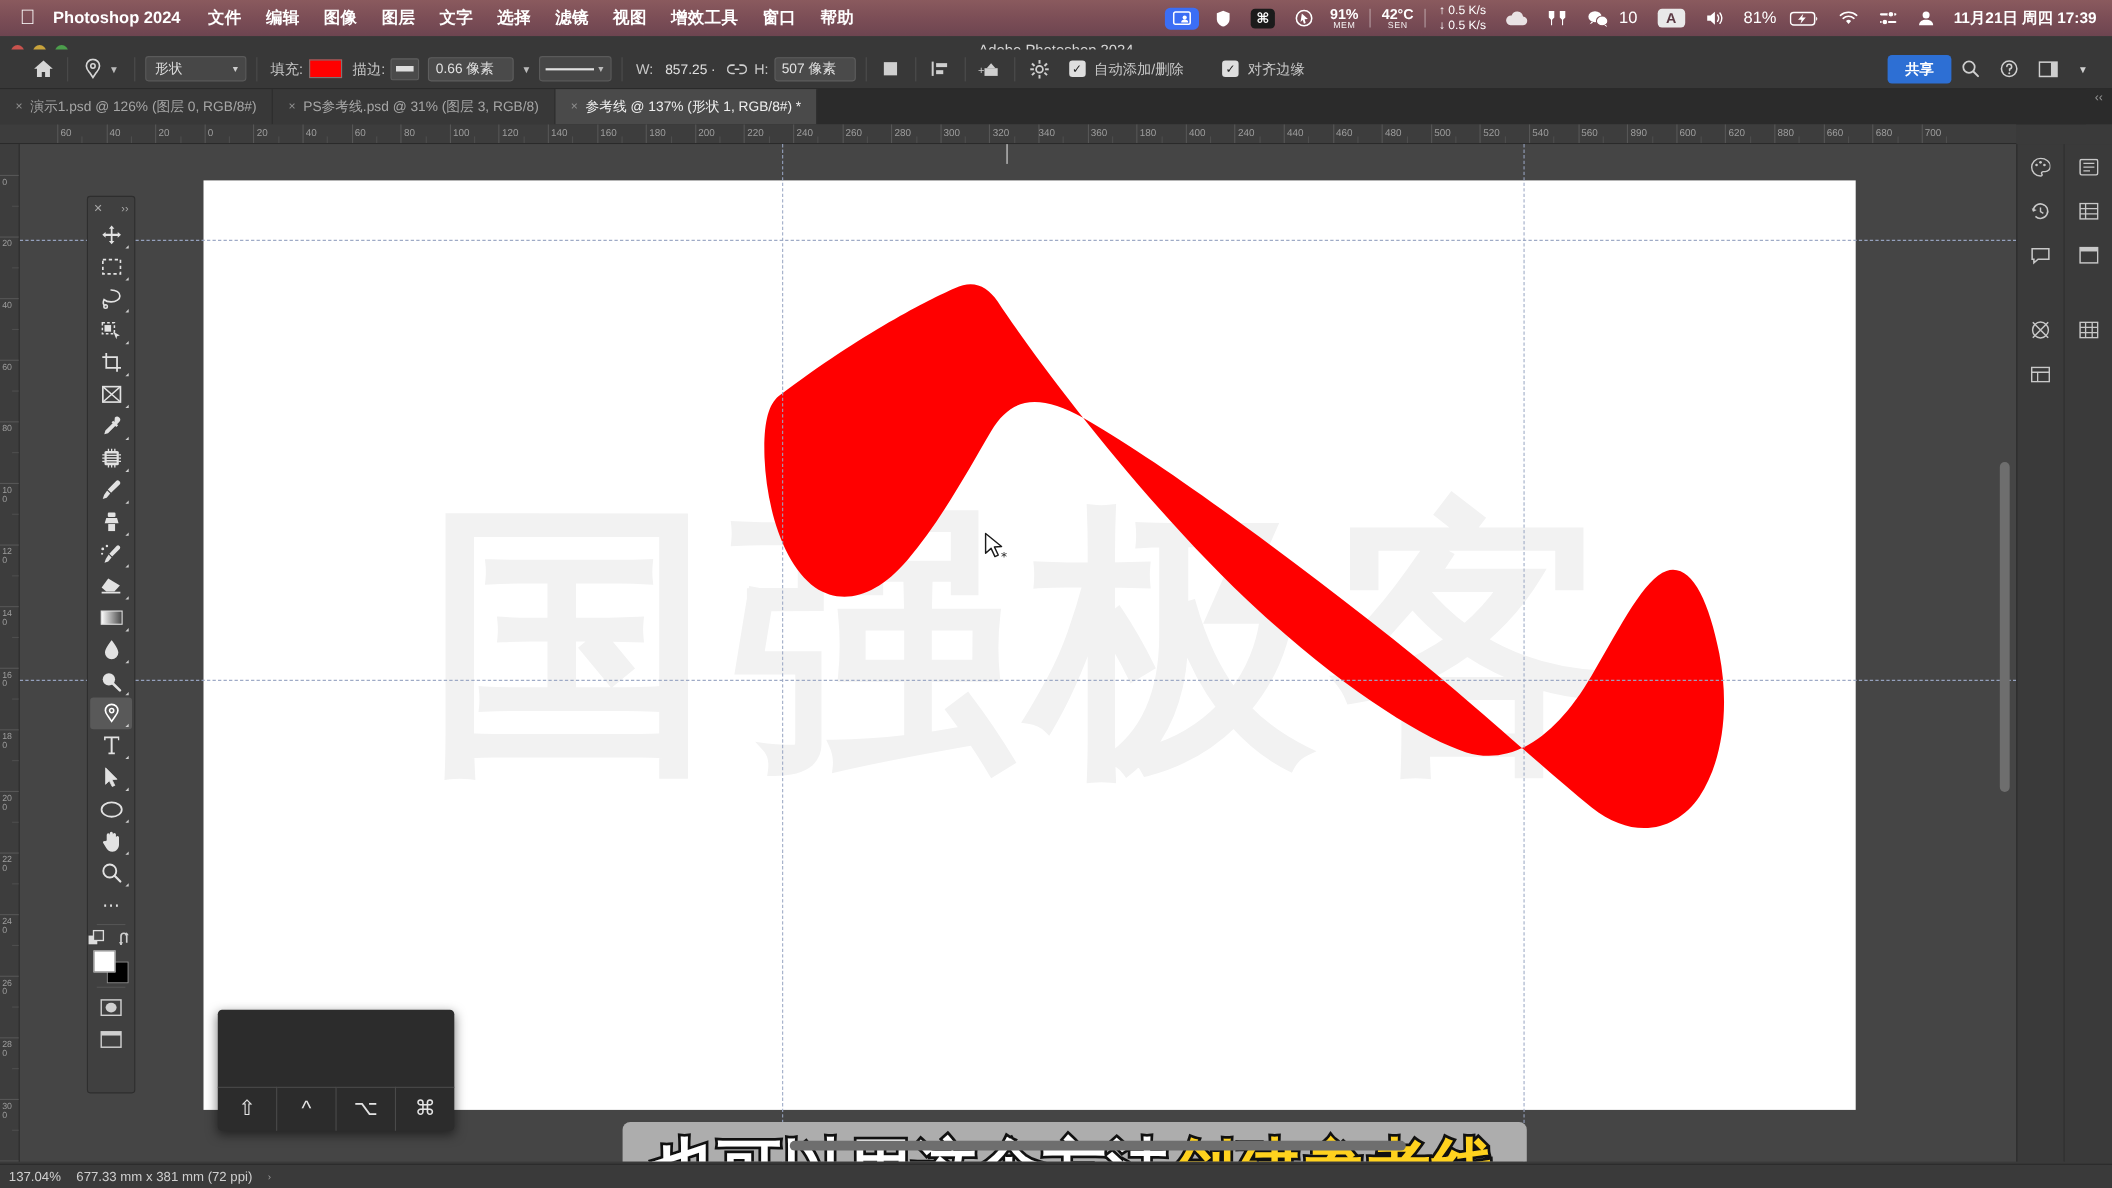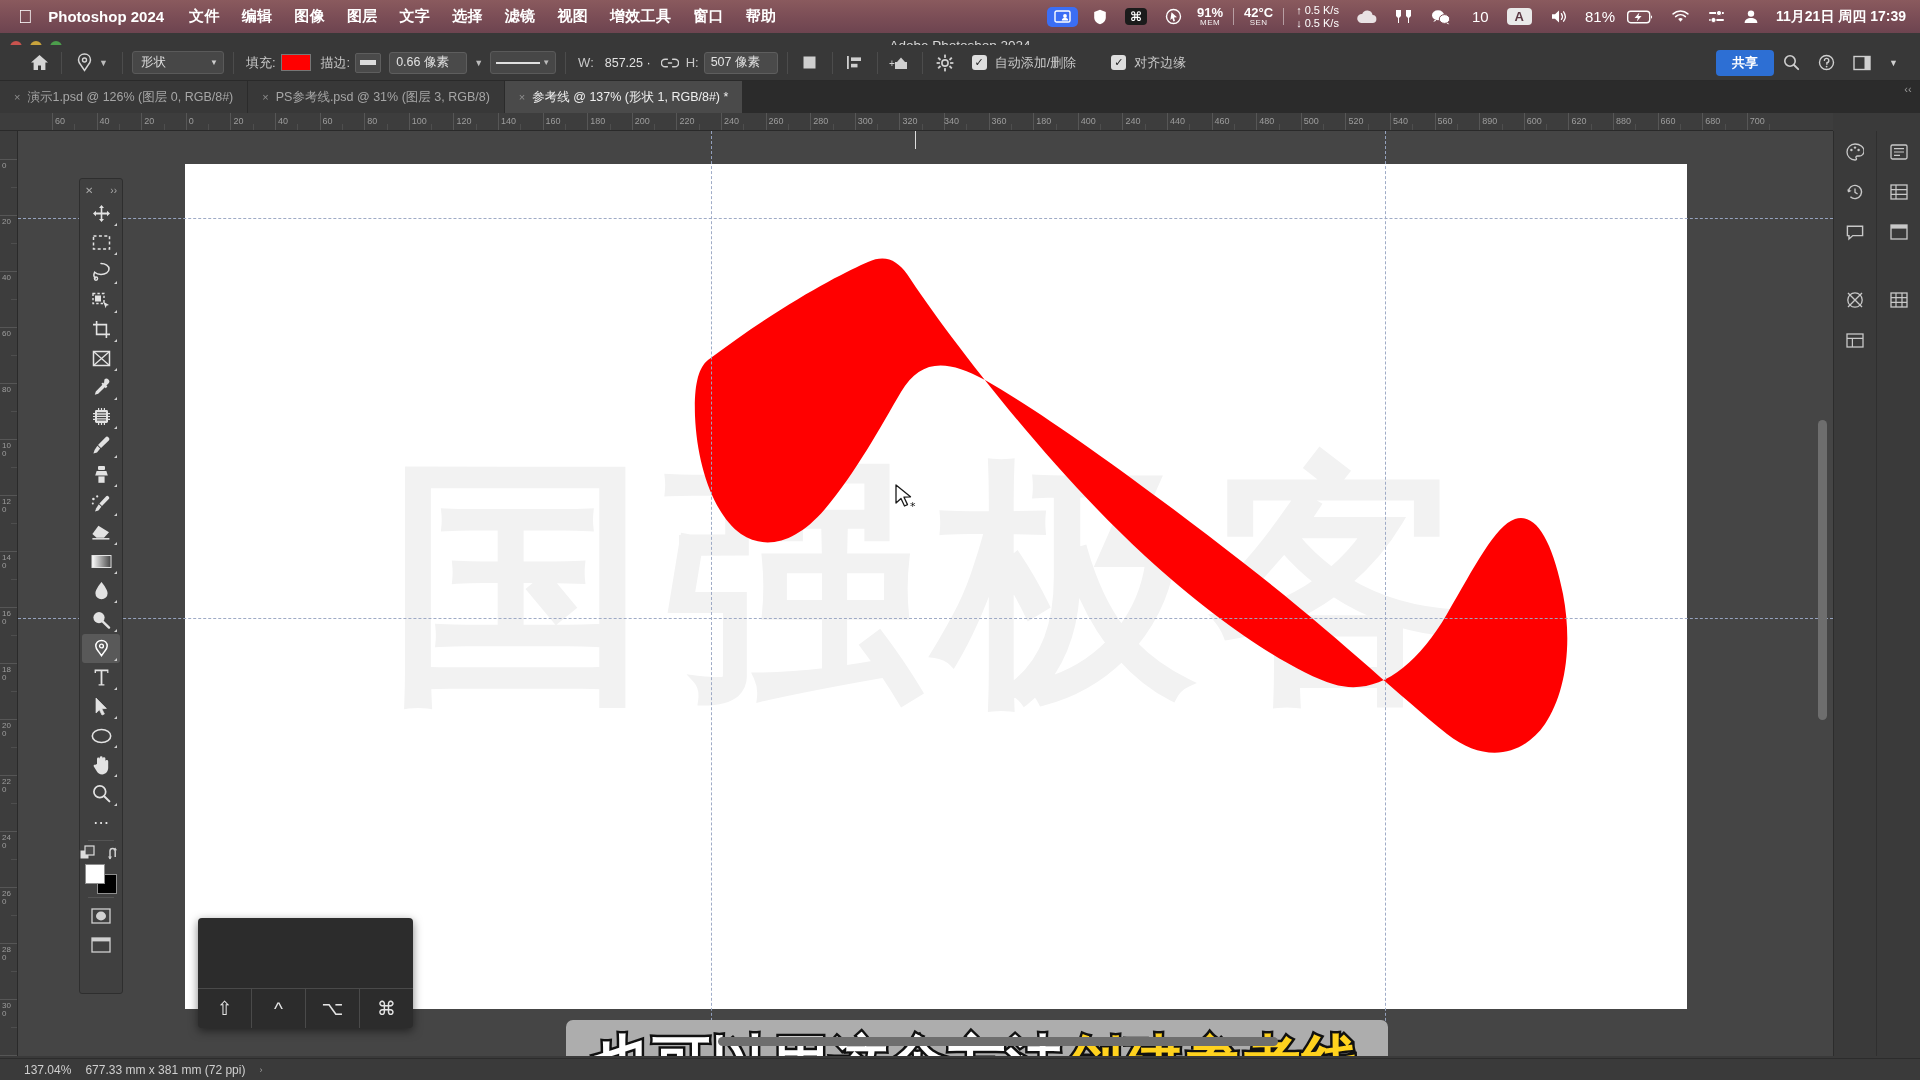--- a/index.html
+++ b/index.html
@@ -195,21 +195,21 @@
   
   #vscroll{ position:absolute; right:93px; top:420px; width:9px; height:300px;
             background:#6e6e6e; border-radius:5px;}
   #hscroll{ position:absolute; left:700px; bottom:10px; width:560px; height:9px;
             background:#6e6e6e; border-radius:5px;}
 
   
   #statusbar{
     position:absolute; left:0; bottom:0; width:1920px; height:22px;
     background:#3a3a3a; border-top:1px solid #2c2c2c;
-    display:flex; align-items:center; color:#cfcfcf; font-size:12px; padding-left:24px; gap:14px;
+    display:flex; align-items:center; color:#cfcfcf; font-size:12px; padding-left:8px; gap:14px;
   }
   #statusbar .arrow{ font-size:9px; color:#a0a0a0;}
 
   
   #pencursor{ position:absolute; left:875px; top:352px; width:28px; height:30px; }
   #anchorline{ position:absolute; left:915px; top:132px; width:1px; height:18px; background:#ddd;}
 </style>
 </head>
 <body>
 
@@ -280,21 +280,21 @@
         </svg>
     </span>
     <span class="mb-ic">
       <svg width="20" height="16" viewBox="0 0 20 16">
           <ellipse cx="7" cy="6.2" rx="6" ry="5" fill="#fff"></ellipse>
           <path d="M4 10.5 2.2 13l3-1.3z" fill="#fff"></path>
           <ellipse cx="13.5" cy="10" rx="5.2" ry="4.4" fill="#fff" stroke="#7d4f57" stroke-width="1"></ellipse>
           <path d="M16.6 13.4 18.4 15.4l-2.8-1z" fill="#fff"></path>
         </svg>
     </span>
-    <span class="mb-ic" style="margin-left:12px">10</span>
+    <span class="mb-ic" style="margin-left:0">10</span>
     <span class="mb-ic">
       <span class="mb-awhite">A</span>
     </span>
     <span class="mb-ic">
       <svg width="19" height="15" viewBox="0 0 19 15">
           <path d="M2 5.2h3L9 1.6v11.8L5 9.8H2z" fill="#fff"></path>
           <path d="M11.4 4.6a5 5 0 0 1 0 5.8M13.6 2.8a8 8 0 0 1 0 9.4" fill="none" stroke="#fff" stroke-width="1.3" stroke-linecap="round"></path>
         </svg>
     </span>
     <span class="mb-ic" style="margin:0 3px 0 7px">81%</span>

